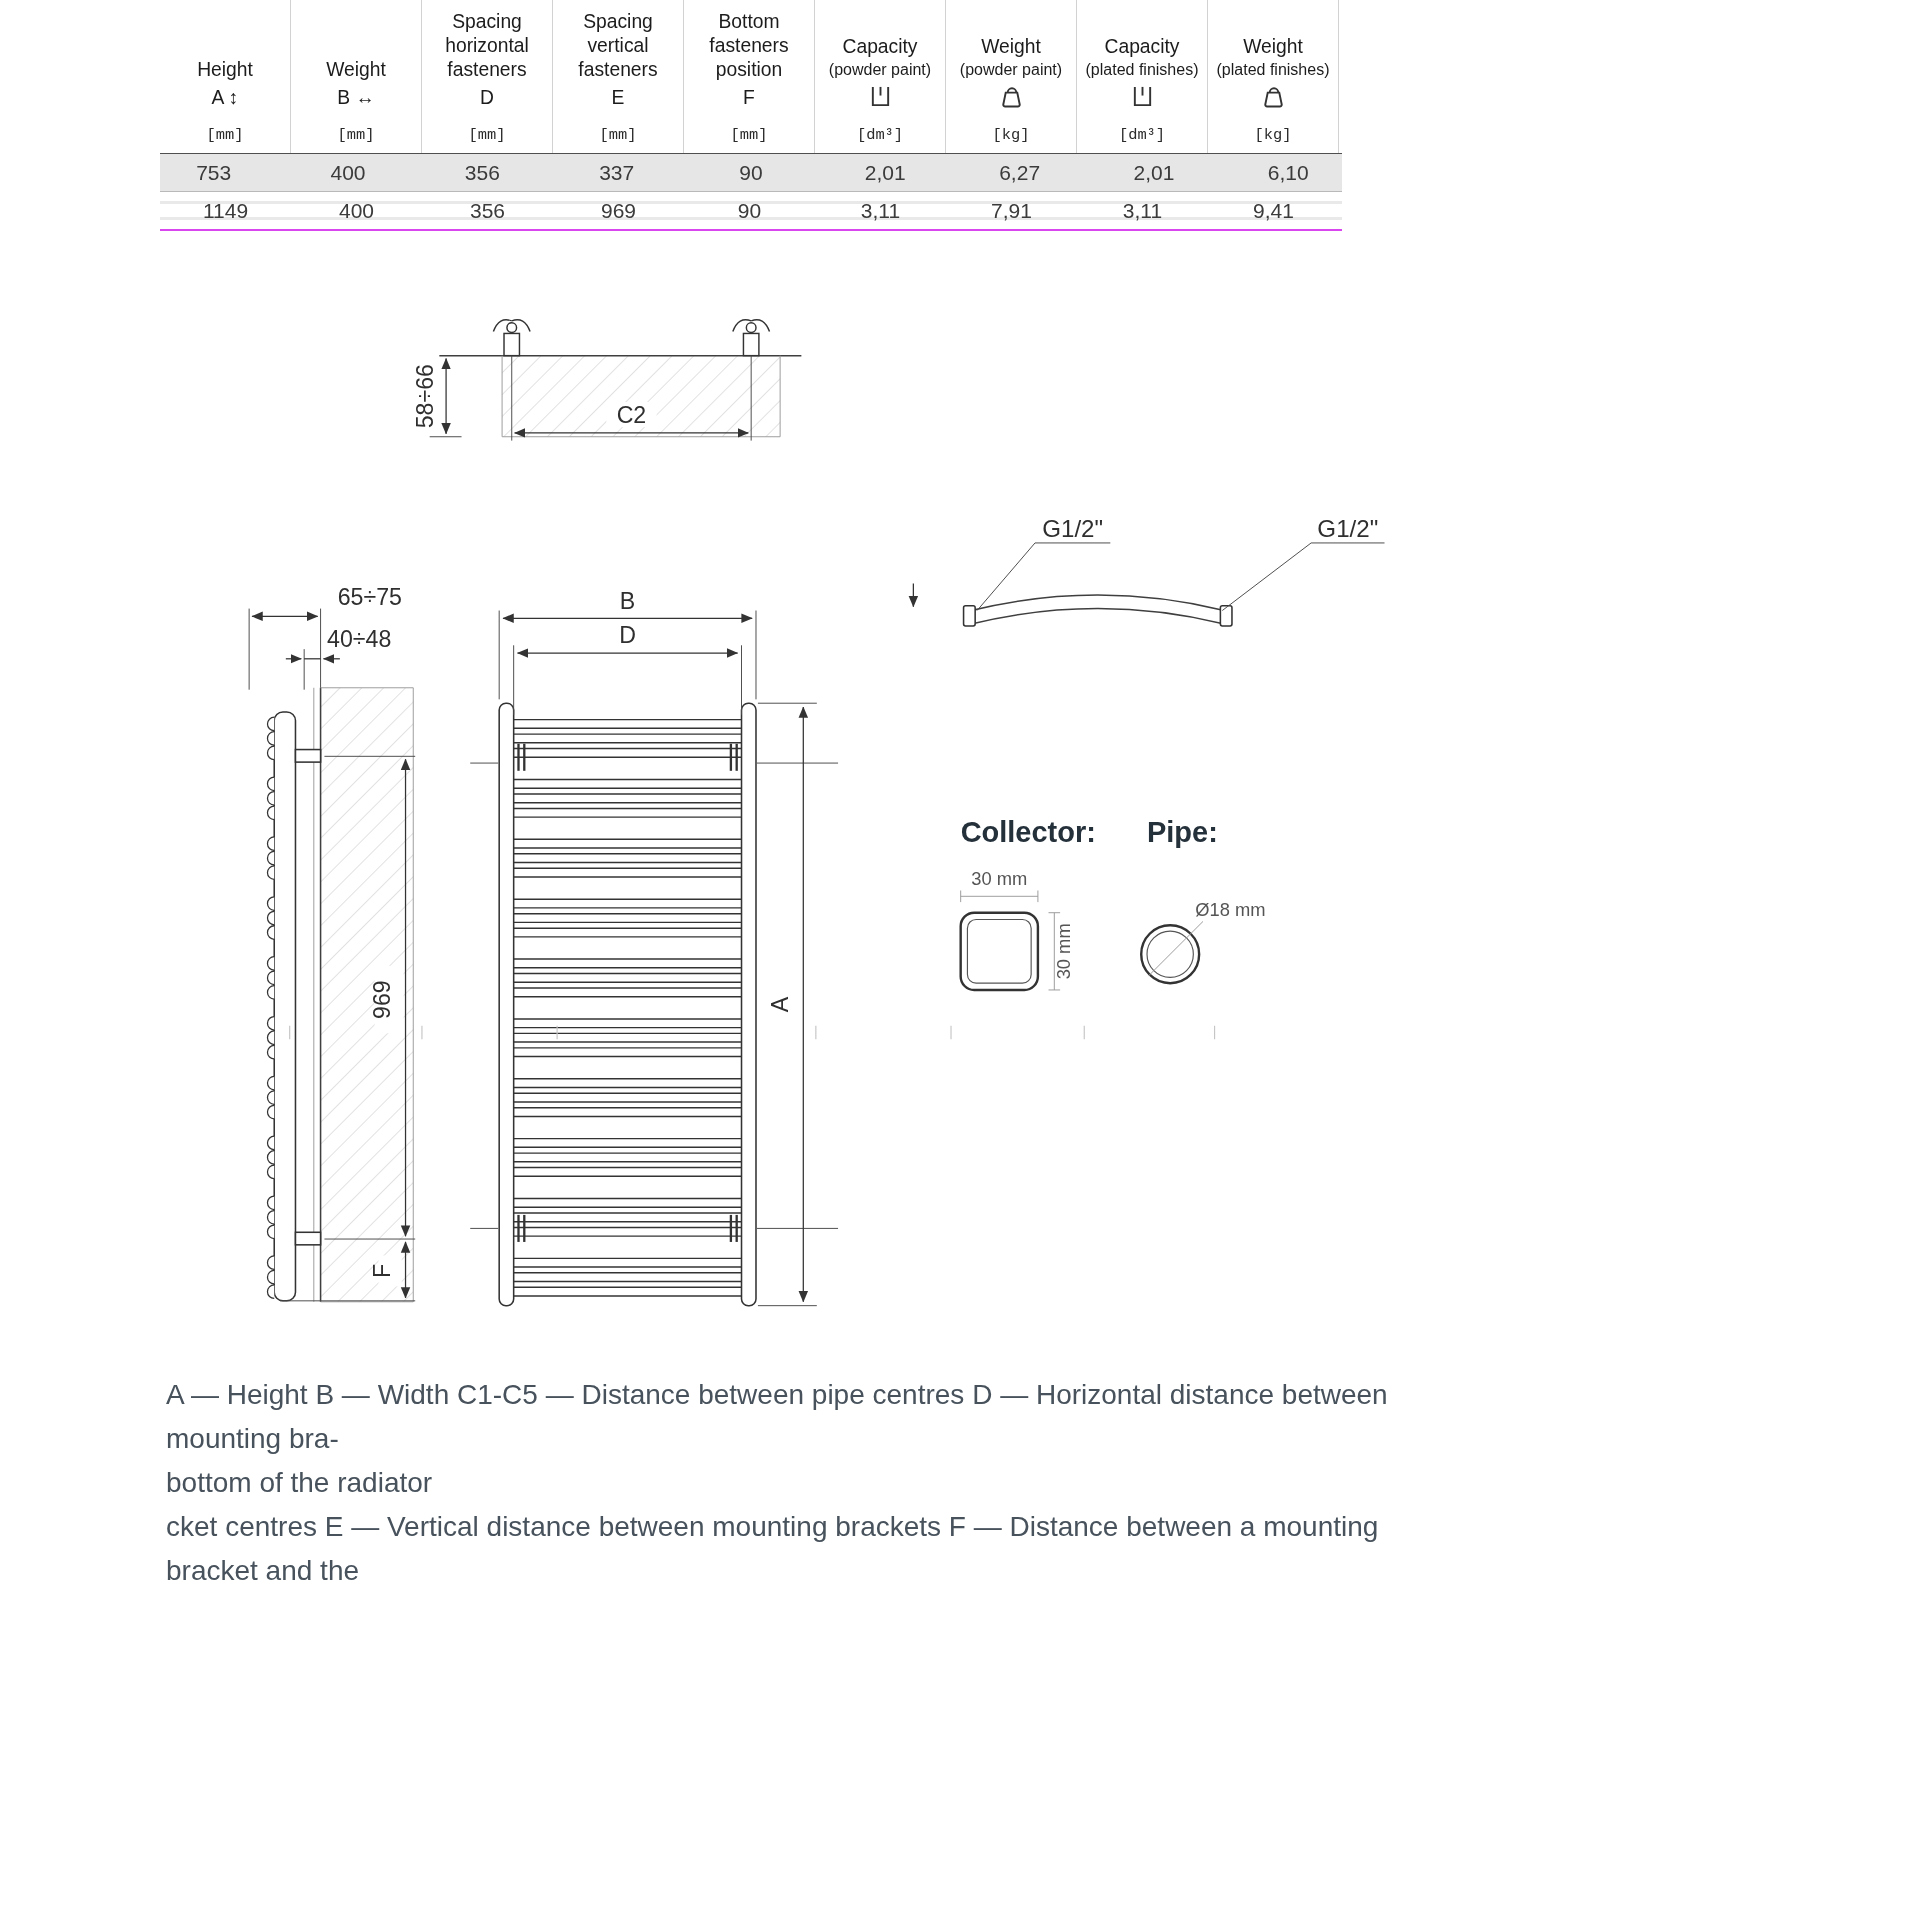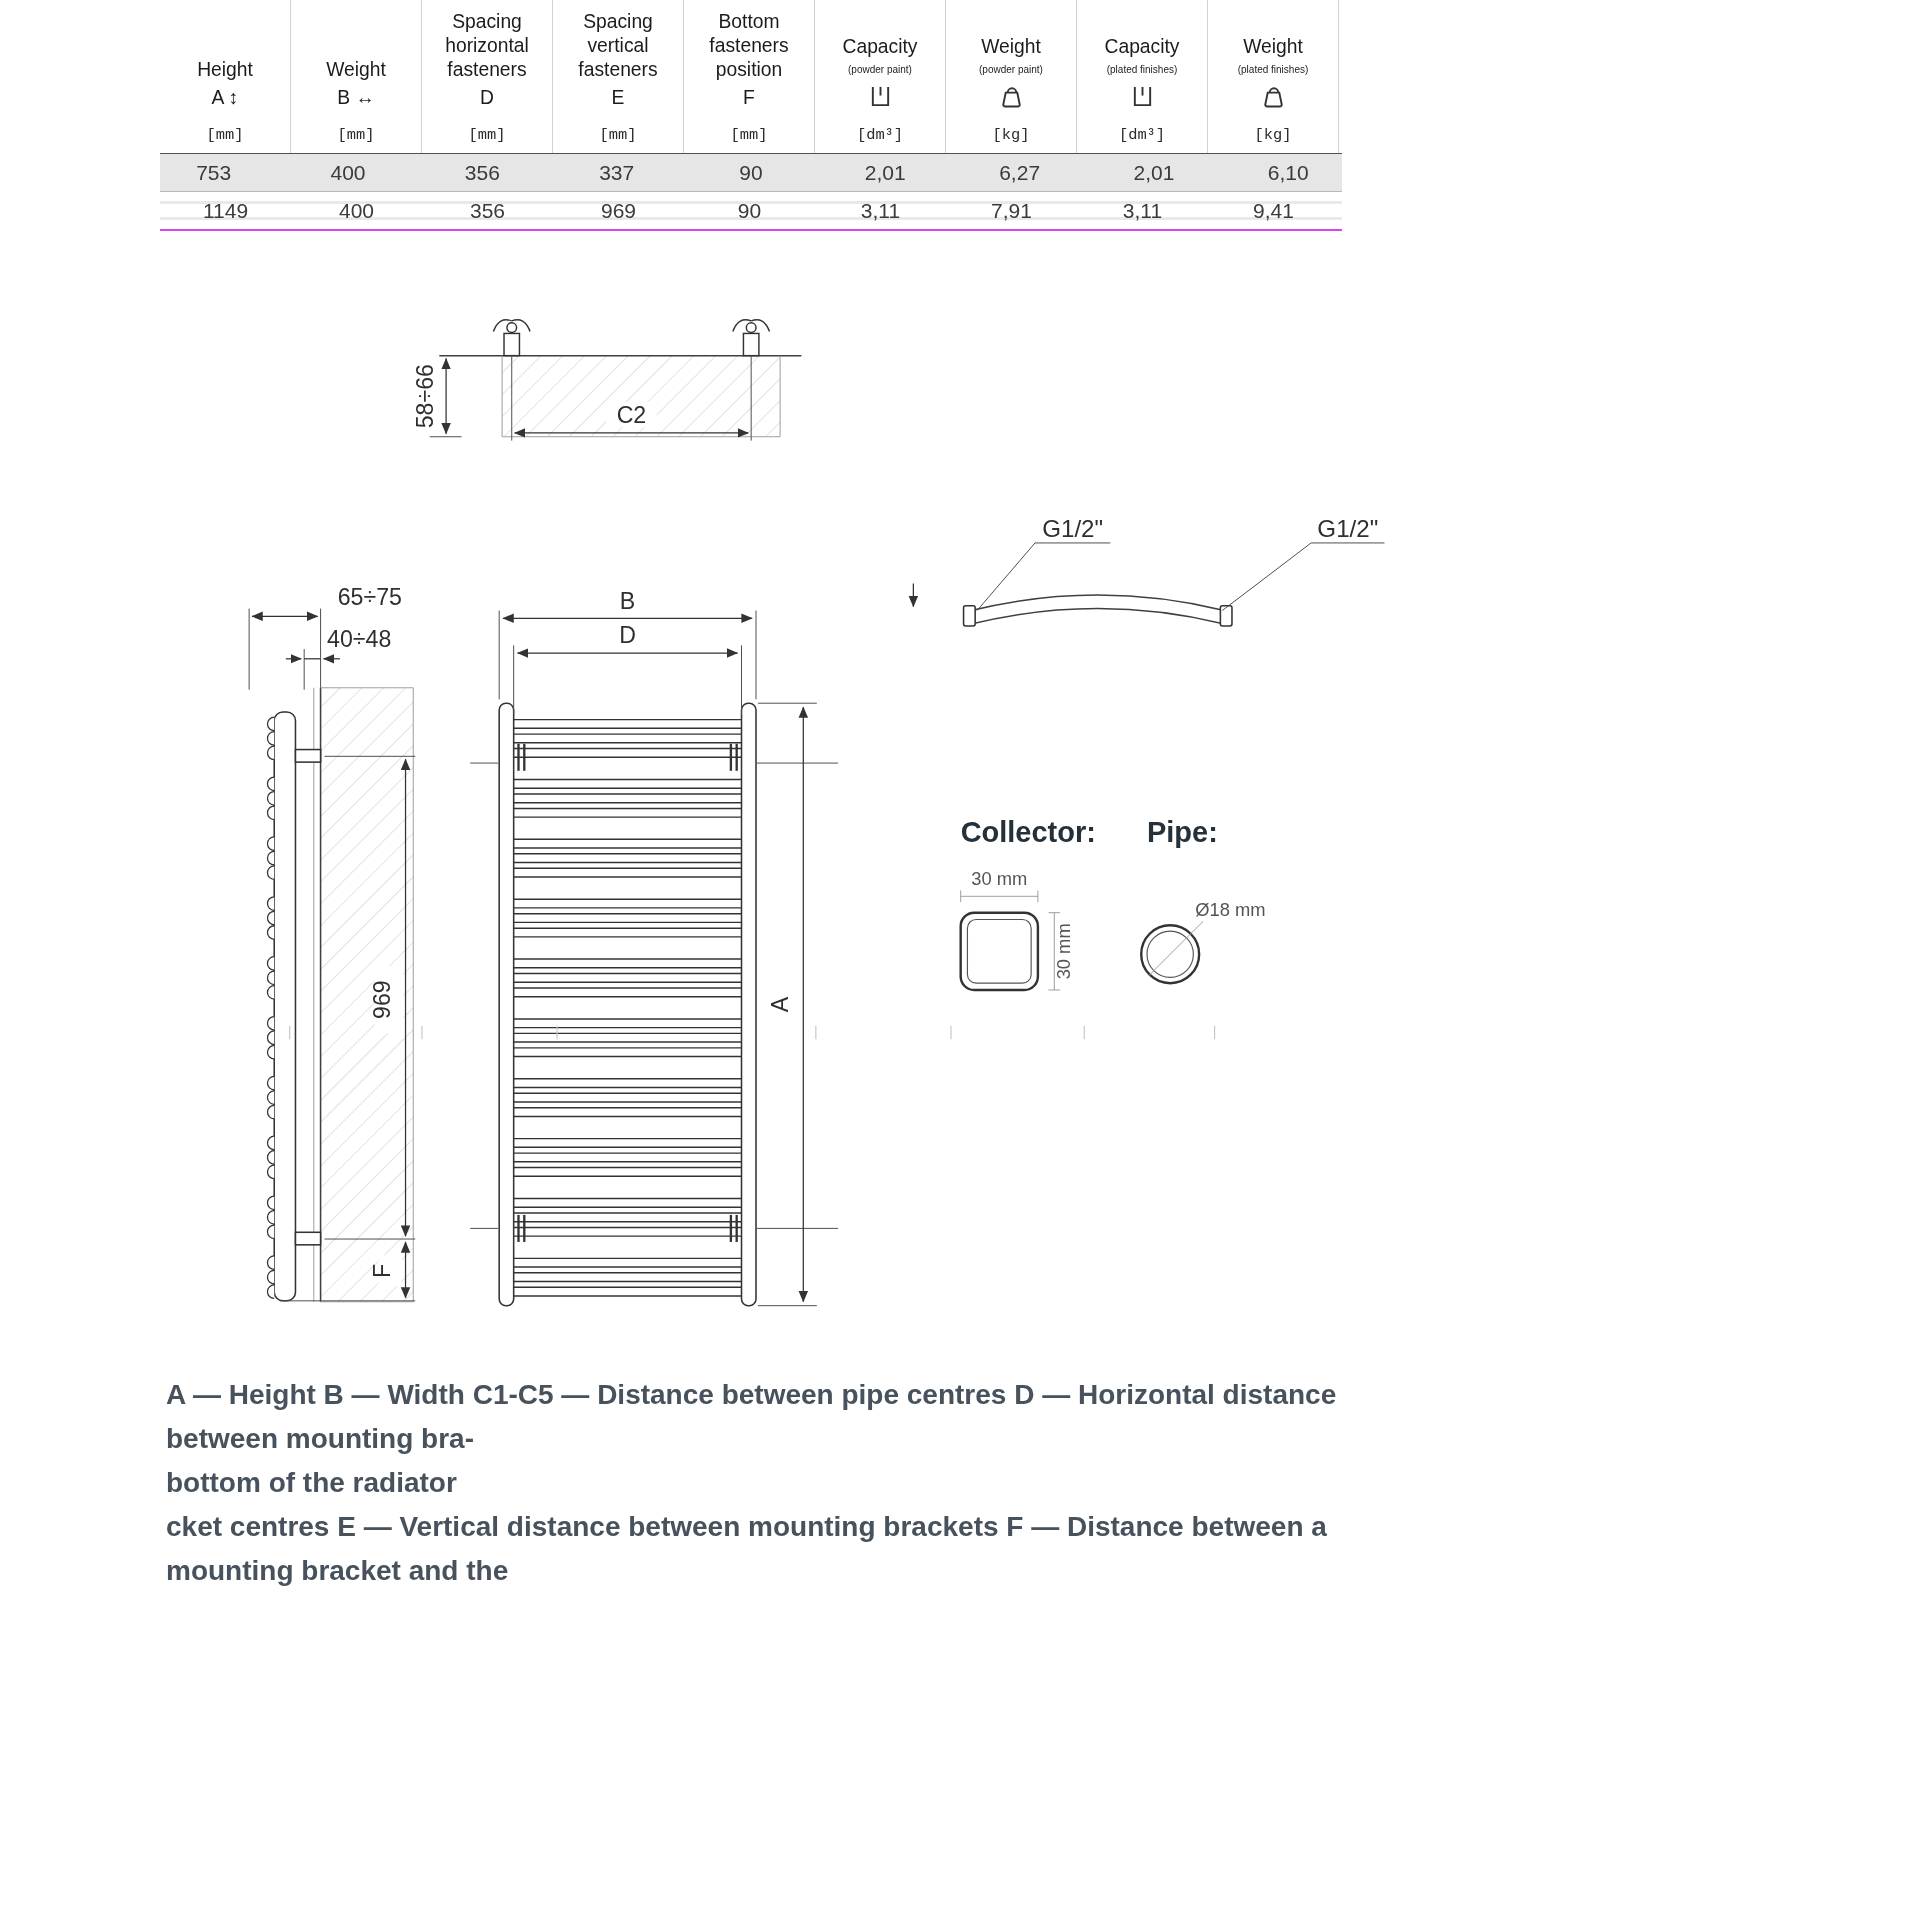--- a/index.html
+++ b/index.html
@@ -11,21 +11,21 @@
 
   
   .spec-table{position:absolute;left:160px;top:-25px;width:1182px;}
   .thead{display:flex;height:178px;border-bottom:1.9px solid #4f4f4f;}
   .th{
     width:131px;box-sizing:border-box;display:flex;flex-direction:column;
     justify-content:flex-end;align-items:center;text-align:center;
     border-right:1px solid #d2d2d2;padding-bottom:7.7px;
   }
   .hline{font-size:19.3px;line-height:24px;color:#1c1c1c;}
-  .hsub{font-size:10px;line-height:18.3px;color:#1c1c1c;margin-top:1.9px;}
+  .hsub{font-size:16px;line-height:18.3px;color:#1c1c1c;margin-top:1.9px;}
   .hsym{font-size:19.3px;line-height:25px;margin-top:2.9px;color:#1c1c1c;}
   .hicon{margin-top:3.9px;height:27px;display:flex;align-items:center;justify-content:center;}
   .hunit{font-size:15.4px;line-height:19.3px;margin-top:16px;color:#2a2a2a;font-family:Liberation Mono, monospace;}
   .hline:empty,.hsub:empty,.hsym:empty{display:none;}
   .trow{display:flex;height:37px;align-items:center;position:relative;}
   .trow .td{width:131px;text-align:center;font-size:21px;color:#3b3b3b;position:relative;z-index:1;}
   .row-a{background:#e6e6e6;border-bottom:1px solid #b9b9b9;gap:27px;}
   .row-b{background:#ffffff;border-bottom:2px solid #d946ef;}
   .stripe{position:absolute;left:0;right:0;height:2.9px;background:#e9e9e9;z-index:0;}
   .stripe.s1{top:8.7px;}
@@ -42,21 +42,21 @@
   .clamp{stroke:#333;stroke-width:2.4;}
   .dim{font-size:24px;fill:#2f2f2f;}
   .dimsmall{font-size:19px;fill:#555;}
   .gthread{font-size:25px;fill:#2f2f2f;}
   .svgtitle{font-size:30px;font-weight:700;fill:#24303a;}
   .tick{stroke:#c6c6c6;stroke-width:1.2;}
 
   
   .legend{
     position:absolute;left:166px;top:1373px;width:1274px;
-    font-size:28px;line-height:44px;color:#47525c;font-weight:bold;
+    font-size:28px;line-height:44px;color:#47525c;
   }
 </style>
 </head>
 <body>
 
 <div class="canvas">
 
   <div class="spec-table">
     <div class="thead">
 

